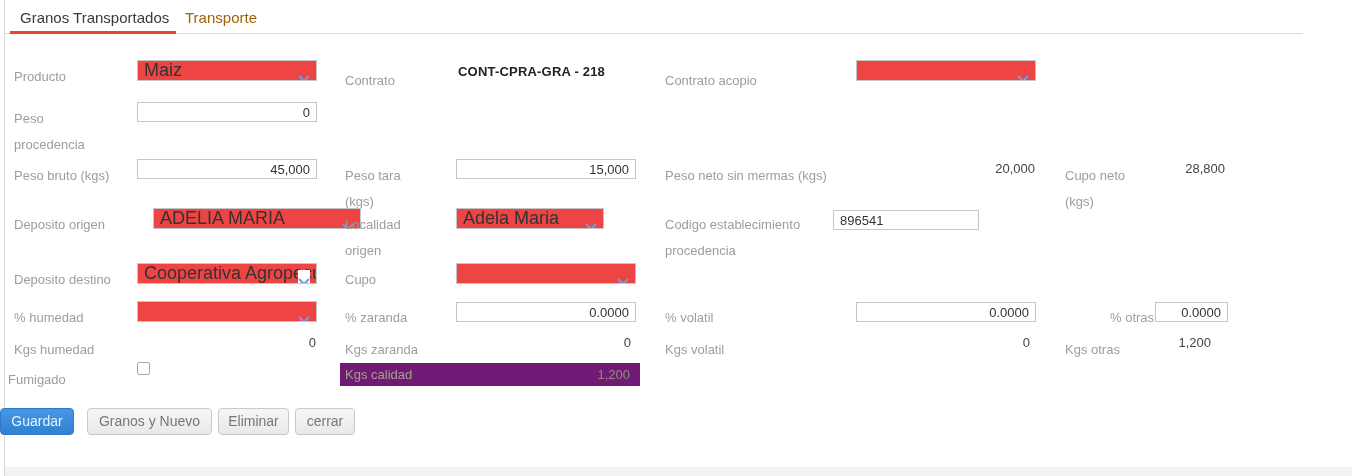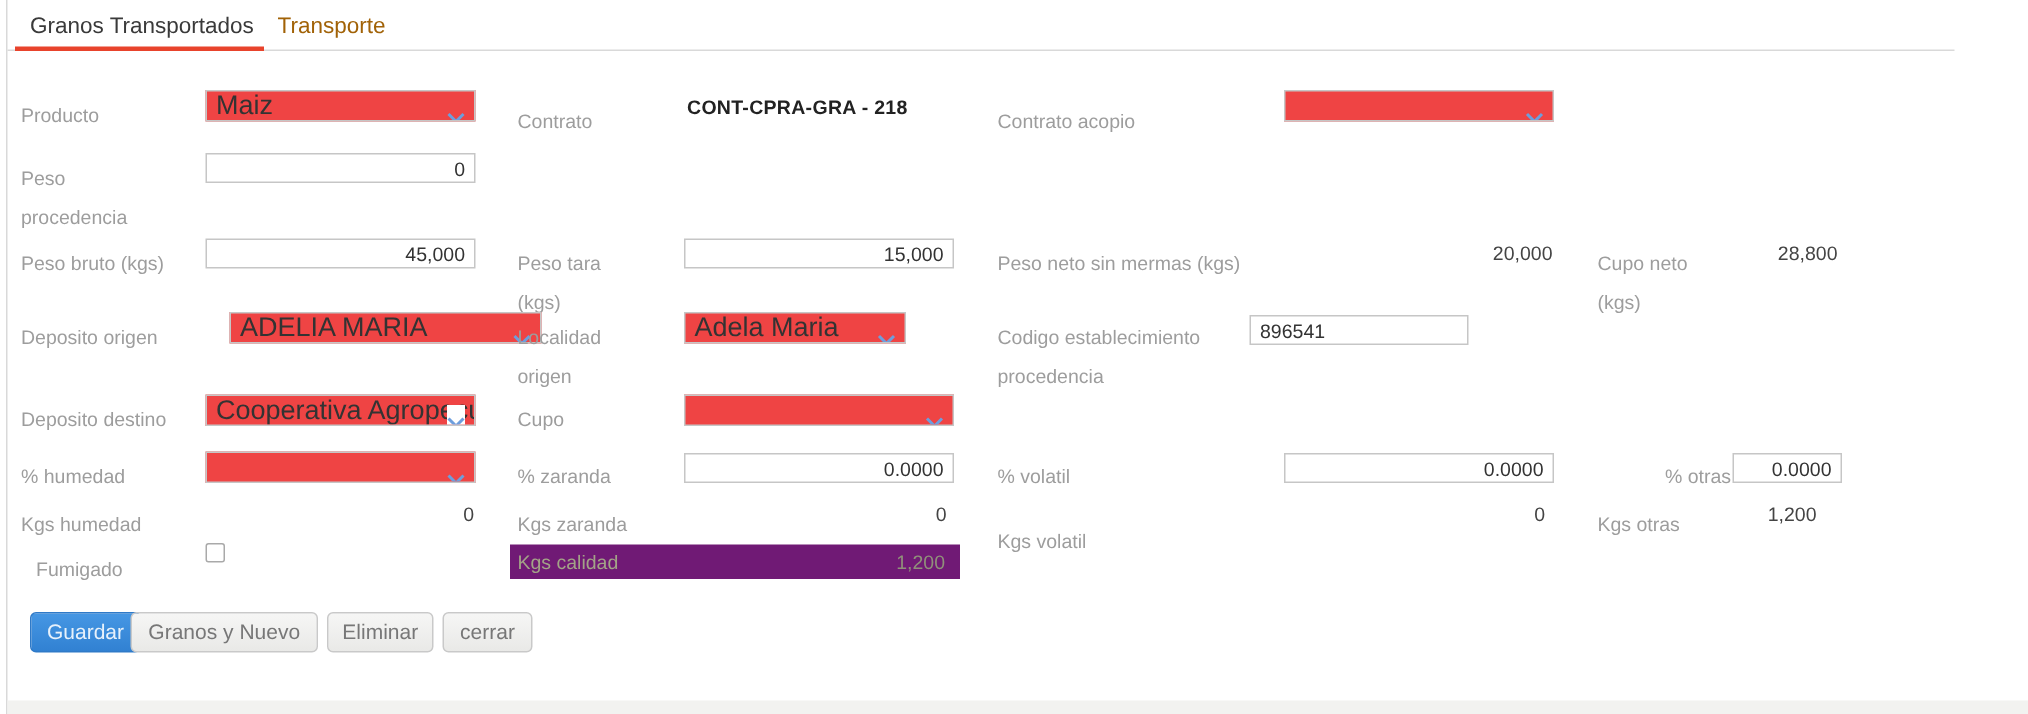--- a/index.html
+++ b/index.html
@@ -154,28 +154,28 @@
 <div class="abs lbl" style="left:665px;top:305px;">% volatil</div>
 <input class="abs inp num" style="left: 856px; top: 302px; width: 180px;" value="0.0000">
 <div class="abs lbl" style="left:1065px;top:305px;margin-left:45px;">% otras</div>
 <input class="abs inp num" style="left: 1155px; top: 302px; width: 73px;" value="0.0000">
 
 <div class="abs lbl" style="left:14px;top:337px;">Kgs humedad</div>
 <div class="abs ro" style="left:137px;top:335px;width:179px;">0</div>
 <div class="abs lbl" style="left:345px;top:337px;"></div>
 <div class="abs lbl" style="left:345px;top:337px;">Kgs zaranda</div>
 <div class="abs ro" style="left:456px;top:335px;width:175px;">0</div>
-<div class="abs lbl" style="left:665px;top:337px;margin-top:11px;">Kgs volatil</div>
+<div class="abs lbl" style="left:665px;top:337px;">Kgs volatil</div>
 <div class="abs ro" style="left:856px;top:335px;width:174px;">0</div>
 <div class="abs lbl" style="left:1065px;top:337px;">Kgs otras</div>
 <div class="abs ro" style="left:1155px;top:335px;width:56px;">1,200</div>
 
-<div class="abs lbl" style="left:24px;top:367px;">Fumigado</div>
+<div class="abs lbl" style="left:8px;top:367px;">Fumigado</div>
 <div class="abs cbx" style="left:137px;top:362px;"></div>
 <div class="abs hl" style="left:340px;top:363px;width:300px;">
   <span class="lbl-hl">Kgs calidad</span>
   <span class="val-hl">1,200</span>
 </div>
 
-<button class="btn btn-primary" style="left:0;width:74px;margin-left:20px;">Guardar</button>
+<button class="btn btn-primary" style="left:0;width:74px;">Guardar</button>
 <button class="btn btn-default" style="left:87px;width:125px;">Granos y Nuevo</button>
 <button class="btn btn-default" style="left:218px;width:71px;">Eliminar</button>
 <button class="btn btn-default" style="left:295px;width:60px;">cerrar</button>
 
 </body></html>

